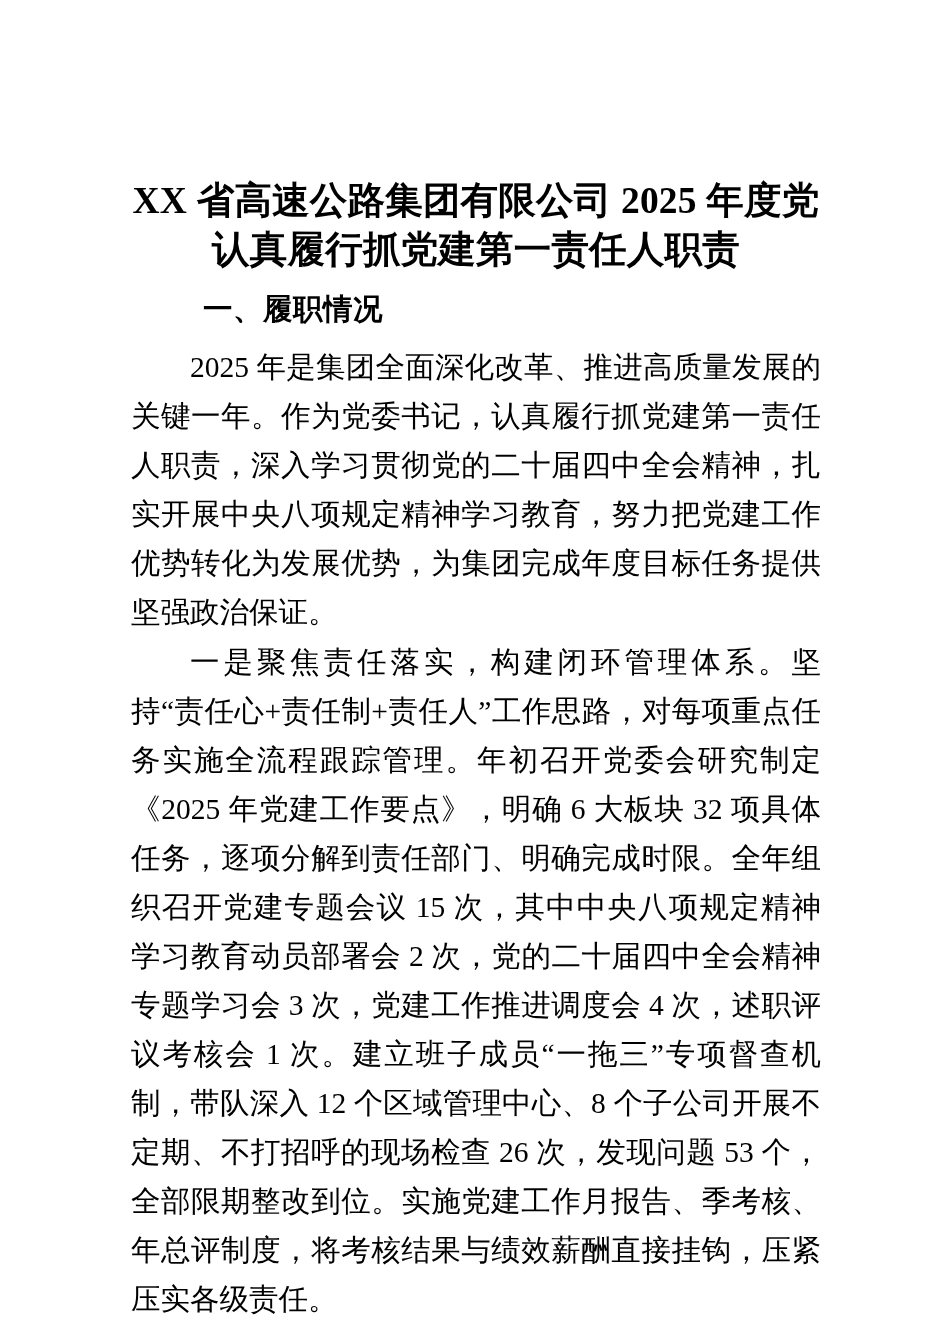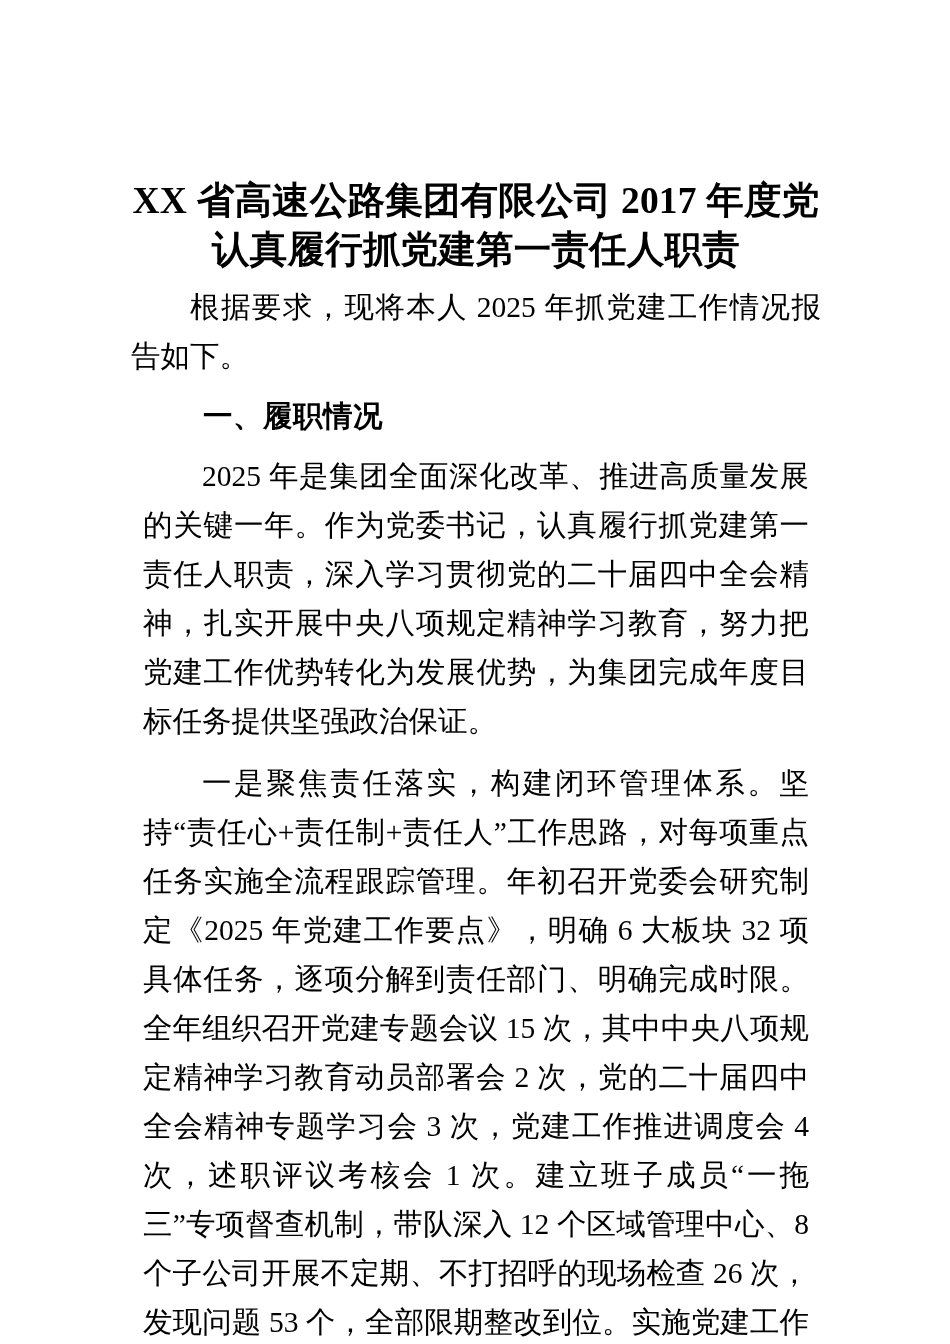--- a/index.html
+++ b/index.html
@@ -52,40 +52,39 @@
     letter-spacing: 0.5px;
   }
   .body-para {
     font-family: "Liberation Serif", "DejaVu Serif", serif;
     font-size: 29.5px;
     line-height: 49px;
     color: #000000;
     text-align: justify;
     text-justify: inter-ideograph;
     text-indent: 59px;
-    margin: 12px;
+    margin: 0;
     word-break: break-all;
   }
   .lead-bold {
     font-family: "Liberation Sans", "DejaVu Sans", sans-serif;
     font-weight: normal;
   }
 </style>
 </head>
 <body>
 
 <div class="page">
   <div class="content">
 
     <div class="doc-title">
-      <div>XX 省高速公路集团有限公司 2017 年度党</div>
+      <div>XX 省高速公路集团有限公司 2025 年度党</div>
       <div>认真履行抓党建第一责任人职责</div>
     </div>
 
-    <p class="lead-line">根据要求，现将本人 2025 年抓党建工作情况报告如下。</p>
 
     <p class="section-heading">一、履职情况</p>
 
     <p class="body-para">
       <span>2025 年是集团全面深化改革、推进高质量发展的关键一年。作为党委书记，认真履行抓党建第一责任人职责，深入学习贯彻党的二十届四中全会精神，扎实开展中央八项规定精神学习教育，努力把党建工作优势转化为发展优势，为集团完成年度目标任务提供坚强政治保证。</span>
     </p>
 
     <p class="body-para">
       <span class="lead-bold">一是</span><span>聚焦责任落实，构建闭环管理体系。坚持“责任心+责任制+责任人”工作思路，对每项重点任务实施全流程跟踪管理。年初召开党委会研究制定《2025 年党建工作要点》，明确 6 大板块 32 项具体任务，逐项分解到责任部门、明确完成时限。全年组织召开党建专题会议 15 次，其中中央八项规定精神学习教育动员部署会 2 次，党的二十届四中全会精神专题学习会 3 次，党建工作推进调度会 4 次，述职评议考核会 1 次。建立班子成员“一拖三”专项督查机制，带队深入 12 个区域管理中心、8 个子公司开展不定期、不打招呼的现场检查 26 次，发现问题 53 个，全部限期整改到位。实施党建工作月报告、季考核、年总评制度，将考核结果与绩效薪酬直接挂钩，压紧压实各级责任。</span>
     </p>

